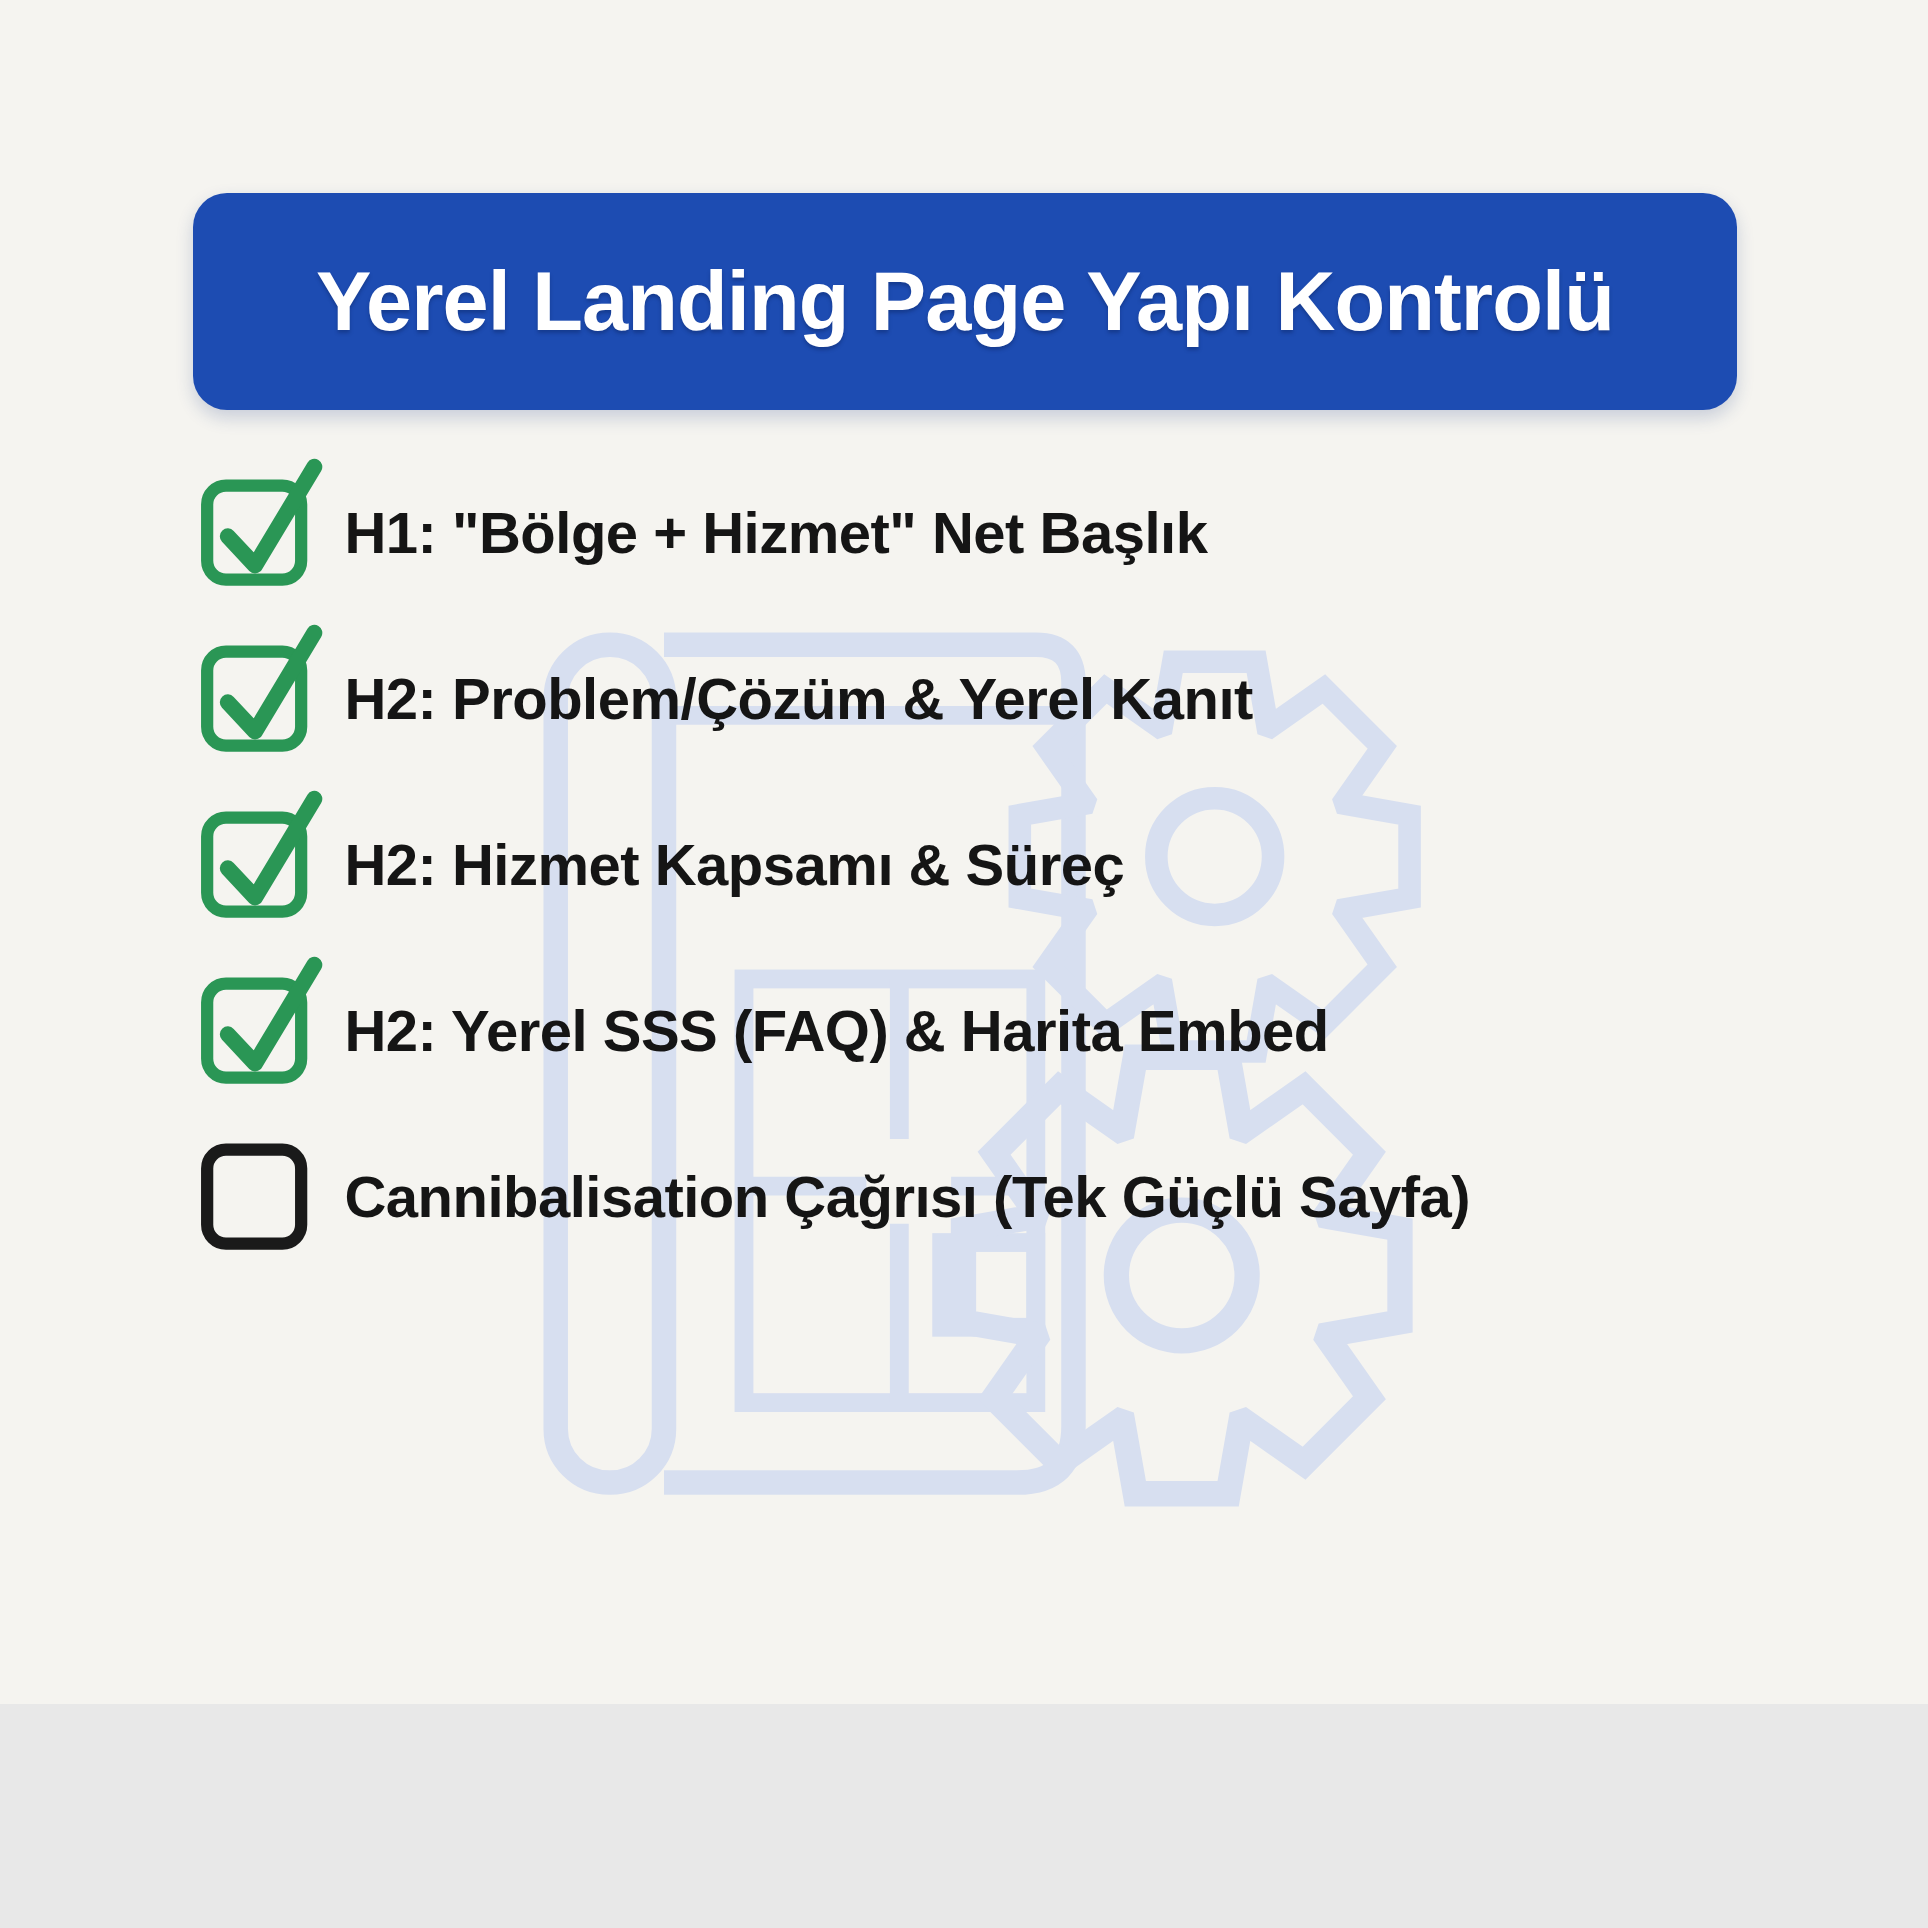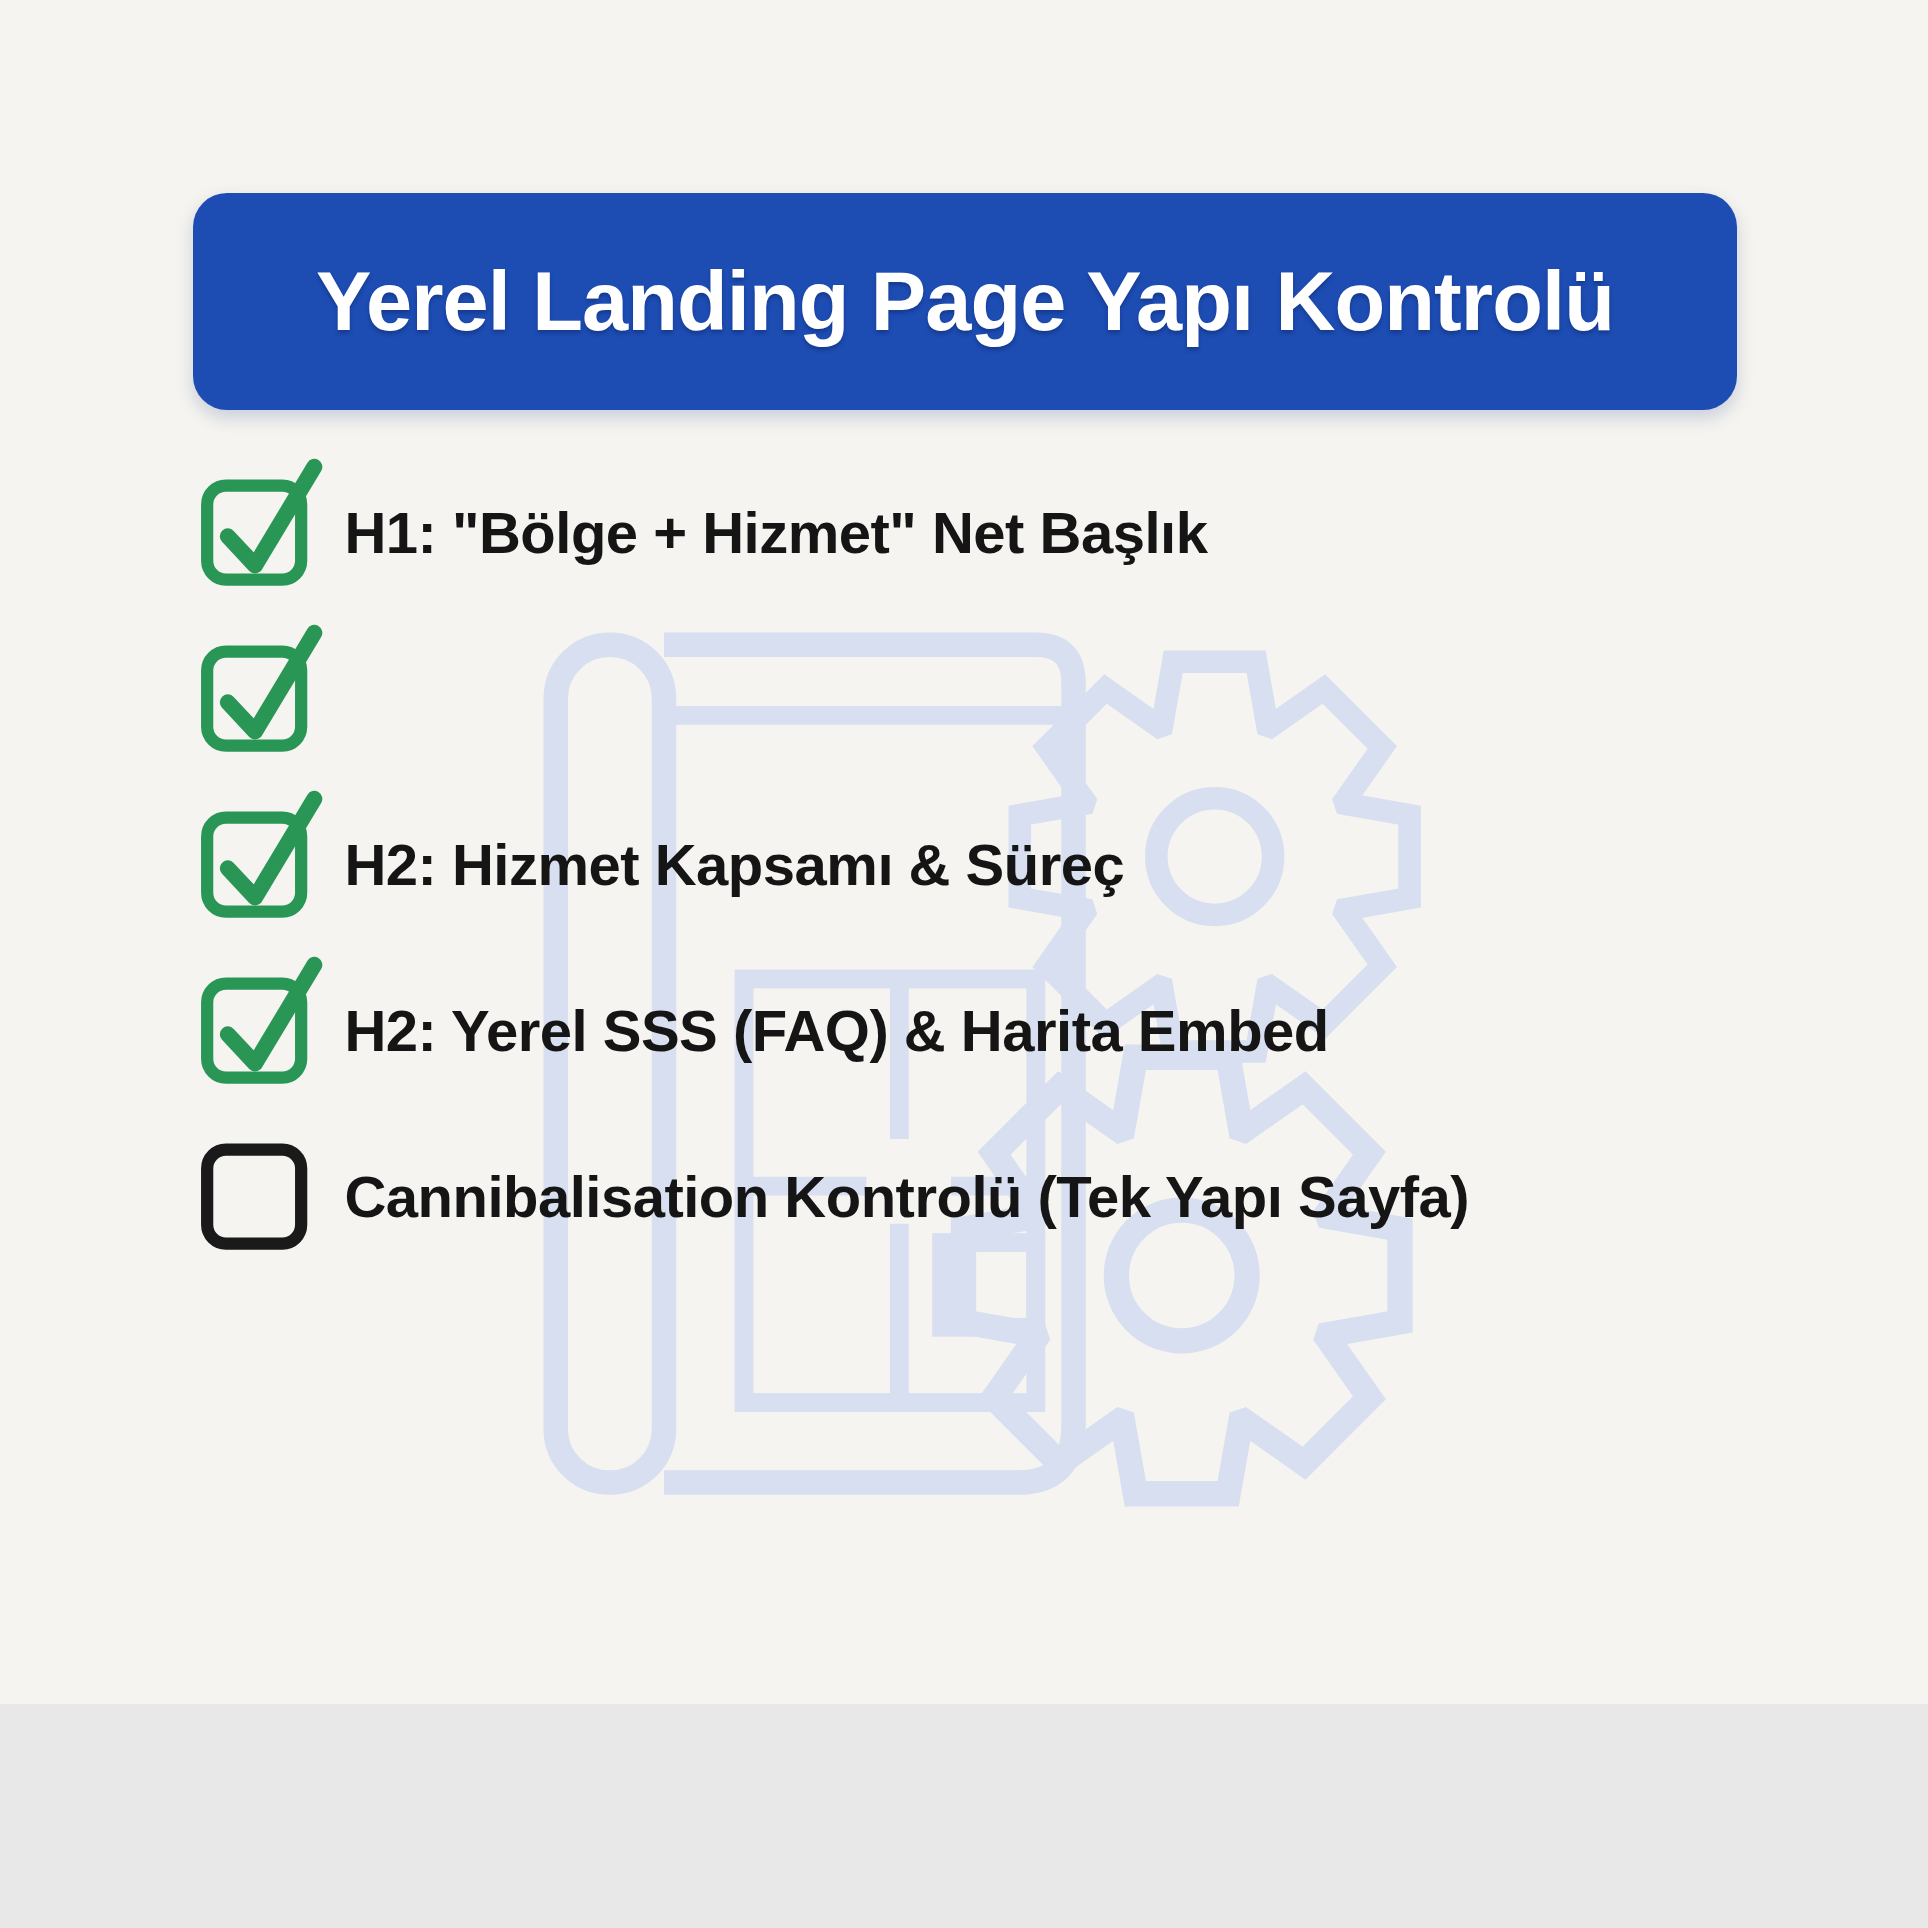--- a/index.html
+++ b/index.html
@@ -107,20 +107,21 @@
         <path class="cb-tick" d="M36 94 L65 125 L128 20"></path>
       </svg>
       <span class="label">H1: "Bölge + Hizmet" Net Başlık</span>
     </div>
 
     <div class="row checked">
       <svg class="cb" viewBox="0 0 150 150">
         <rect class="cb-box" x="14" y="40" width="100" height="100" rx="20"></rect>
         <path class="cb-tick" d="M36 94 L65 125 L128 20"></path>
       </svg>
+      <span class="label">H2: Problem/Çözüm &amp; Yerel Kanıt</span>
     </div>
 
     <div class="row checked">
       <svg class="cb" viewBox="0 0 150 150">
         <rect class="cb-box" x="14" y="40" width="100" height="100" rx="20"></rect>
         <path class="cb-tick" d="M36 94 L65 125 L128 20"></path>
       </svg>
       <span class="label">H2: Hizmet Kapsamı &amp; Süreç</span>
     </div>
 
@@ -133,18 +134,18 @@
     </div>
 
 
 
 
     <div class="row">
       <svg class="cb" viewBox="0 0 150 150">
         <rect class="cb-box" x="14" y="40" width="100" height="100" rx="20"></rect>
         <path class="cb-tick" d="M36 94 L65 125 L128 20"></path>
       </svg>
-      <span class="label">Cannibalisation Kontrolü (Tek Yapı Sayfa)</span>
+      <span class="label">Cannibalisation Çağrısı (Tek Güçlü Sayfa)</span>
     </div>
 
   </div>
 </div>
 
 
 </body></html>

